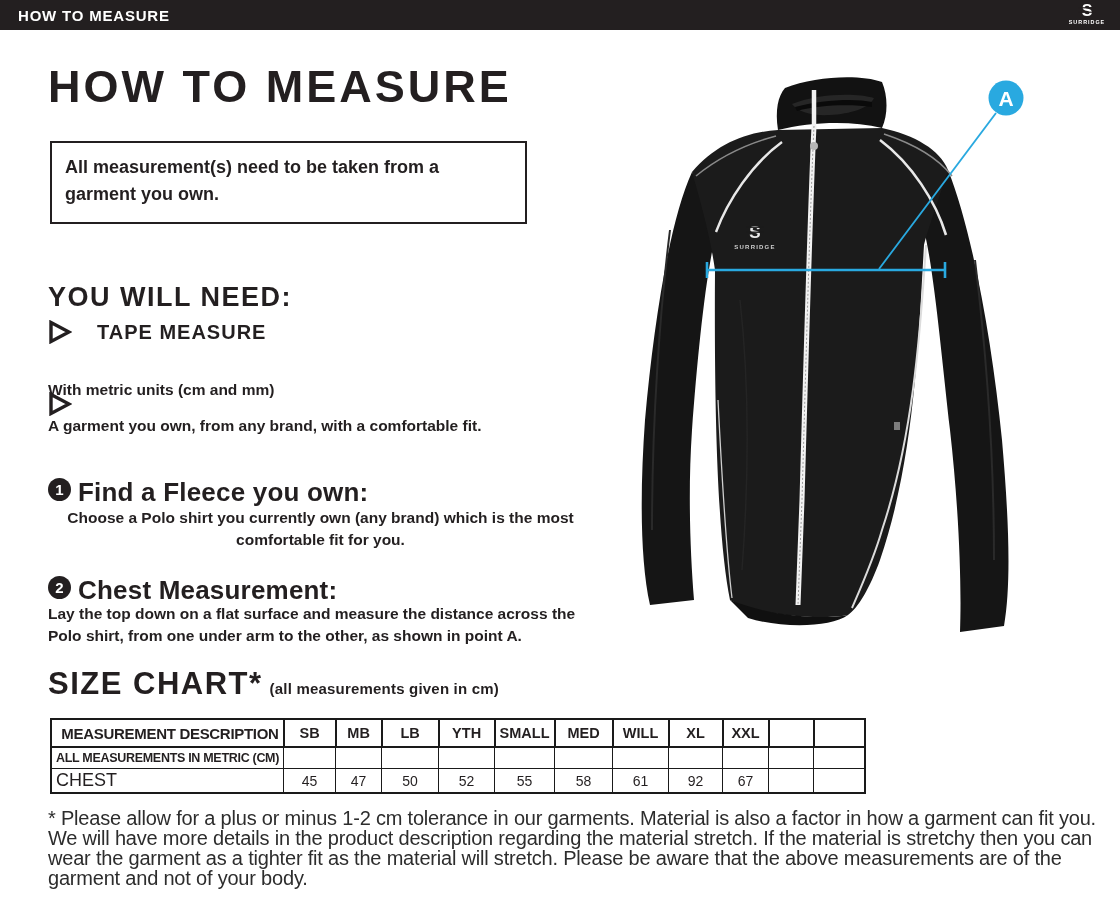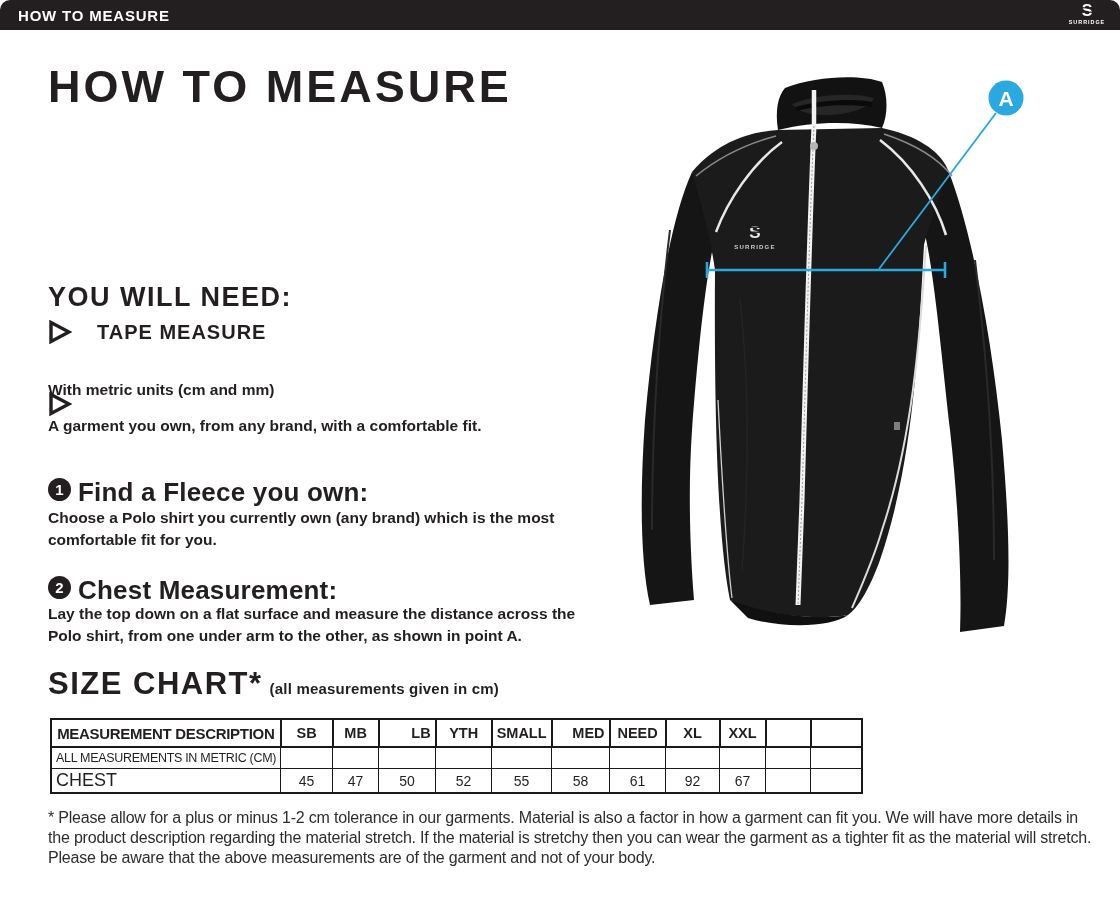--- a/index.html
+++ b/index.html
@@ -1,17 +1,17 @@
 <!DOCTYPE html>
 <html><head>
 <meta charset="utf-8">
 <style>
   html,body{margin:0;padding:0;}
   body{font-family:"Liberation Sans","DejaVu Sans",sans-serif;background:#ffffff;}
-  .page{position:relative;width:1120px;height:912px;background:#fff;overflow:hidden;color:#231f20;border-radius:10px;}
+  .page{position:relative;width:1120px;height:912px;background:#fff;overflow:hidden;color:#231f20;}
 
   
   .topbar{position:absolute;left:0;top:0;width:1120px;height:30px;background:#231f20;display:flex;align-items:center;}
   .topbar-title{color:#fff;font-size:15px;font-weight:bold;letter-spacing:0.8px;margin-left:18px;}
   .topbar-logo{position:absolute;right:10px;top:1px;}
 
   
   .h1{position:absolute;left:48px;top:64px;font-size:45px;font-weight:800;letter-spacing:3px;line-height:1;color:#231f20;}
 
   
@@ -33,28 +33,28 @@
 
   
   .size-chart-head{position:absolute;left:48px;top:666px;}
   .size-chart-title{font-size:31px;font-weight:800;letter-spacing:1.5px;}
   .size-chart-sub{font-size:15px;font-weight:bold;margin-left:7px;letter-spacing:0.2px;}
 
   table.size-table{position:absolute;left:50px;top:718px;border-collapse:collapse;table-layout:fixed;
     border:2.5px solid #1a1a1a;}
   .size-table th,.size-table td{border:1.5px solid #1a1a1a;padding:0 4px;overflow:hidden;white-space:nowrap;}
   .size-table thead th{border-width:2px;height:26px;font-size:14.5px;font-weight:bold;text-align:center;}
-  .size-table th.desc-col{font-size:15px;letter-spacing:-0.3px;text-align:center;margin-top:40px;}
-  .size-table th.left-al{text-align:right;}
-  .size-table tbody tr.metric-row td{height:20px;font-size:12.5px;font-weight:normal;letter-spacing:-0.3px;text-align:left;}
+  .size-table th.desc-col{font-size:15px;letter-spacing:-0.3px;text-align:right;margin-top:40px;}
+  .size-table th.left-al{text-align:center;}
+  .size-table tbody tr.metric-row td{height:20px;font-size:12.5px;font-weight:bold;letter-spacing:-0.3px;text-align:left;}
   .size-table tbody tr.value-row td{height:23px;font-size:14px;font-weight:normal;text-align:center;}
   .size-table tbody tr.value-row td.row-label{text-align:left;font-size:18px;}
 
   
-  .footnote{position:absolute;left:48px;top:808px;width:1052px;font-size:16px;line-height:20px;color:#2d2d2d;font-weight:normal;letter-spacing:-0.2px;}
+  .footnote{position:absolute;left:48px;top:808px;width:1052px;font-size:20px;line-height:20px;color:#2d2d2d;font-weight:normal;letter-spacing:-0.2px;}
 
   
   .figure{position:absolute;left:630px;top:60px;width:490px;height:600px;}
 </style>
 </head>
 <body>
 
 <div class="page">
 
   <div class="topbar">
@@ -62,37 +62,38 @@
     <svg class="topbar-logo" width="46" height="28" viewBox="0 0 46 28">
       <text x="23" y="15" text-anchor="middle" fill="#ffffff" font-size="16" font-weight="bold" font-family="Liberation Sans, sans-serif">S</text>
       <rect x="14" y="6.2" width="18" height="1.2" fill="#231f20"></rect>
       <rect x="14" y="10.6" width="18" height="1.2" fill="#231f20"></rect>
       <text x="23" y="23" text-anchor="middle" fill="#ffffff" font-size="5.4" font-weight="bold" letter-spacing="1" font-family="Liberation Sans, sans-serif">SURRIDGE</text>
     </svg>
   </div>
 
   <div class="h1">HOW TO MEASURE</div>
 
+  <div class="note-box">All measurement(s) need to be taken from a garment you own.</div>
 
   <div class="h2">YOU WILL NEED:</div>
 
   <svg class="tri-icon" style="left:48px;top:320px;" viewBox="0 0 24 24">
     <polygon points="3,2.5 21,12 3,21.5" fill="none" stroke="#231f20" stroke-width="3.4" stroke-linejoin="miter"></polygon>
   </svg>
   <div class="need-item-title" style="left:97px;top:321px;">TAPE MEASURE</div>
   <div class="need-item-sub" style="left:48px;top:337px;margin-top:44px;">With metric units (cm and mm)</div>
 
   <svg class="tri-icon" style="left:48px;top:392px;" viewBox="0 0 24 24">
     <polygon points="3,2.5 21,12 3,21.5" fill="none" stroke="#231f20" stroke-width="3.4" stroke-linejoin="miter"></polygon>
   </svg>
   <div class="need-item-sub" style="left:48px;top:417px;">A garment you own, from any brand, with a comfortable fit.</div>
 
   <div class="step-circle" style="left:48px;top:478px;">1</div>
   <div class="step-title" style="left:78px;top:477px;">Find a Fleece you own:</div>
-  <div class="step-desc" style="left:48px;top:507px;">Choose a Polo shirt you currently own (any brand) which is the most comfortable fit for you.</div>
+  <div class="step-desc" style="left:48px;top:507px;text-align:center;">Choose a Polo shirt you currently own (any brand) which is the most comfortable fit for you.</div>
 
   <div class="step-circle" style="left:48px;top:576px;">2</div>
   <div class="step-title" style="left:78px;top:575px;">Chest Measurement:</div>
   <div class="step-desc" style="left:48px;top:603px;width:560px;">Lay the top down on a flat surface and measure the distance across the Polo shirt, from one under arm to the other, as shown in point A.</div>
 
   <div class="size-chart-head">
     <span class="size-chart-title">SIZE CHART*</span><span class="size-chart-sub">(all measurements given in cm)</span>
   </div>
 
   <table class="size-table">
@@ -112,21 +113,21 @@
     </colgroup>
     <thead>
       <tr>
         <th class="desc-col">MEASUREMENT DESCRIPTION</th>
         <th>SB</th>
         <th>MB</th>
         <th class="left-al">LB</th>
         <th>YTH</th>
         <th>SMALL</th>
         <th class="left-al">MED</th>
-        <th>NEED</th>
+        <th>WILL</th>
         <th>XL</th>
         <th>XXL</th>
         <th></th>
         <th></th>
       </tr>
     </thead>
     <tbody>
       <tr class="metric-row">
         <td>ALL MEASUREMENTS IN METRIC (CM)</td>
         <td></td>

